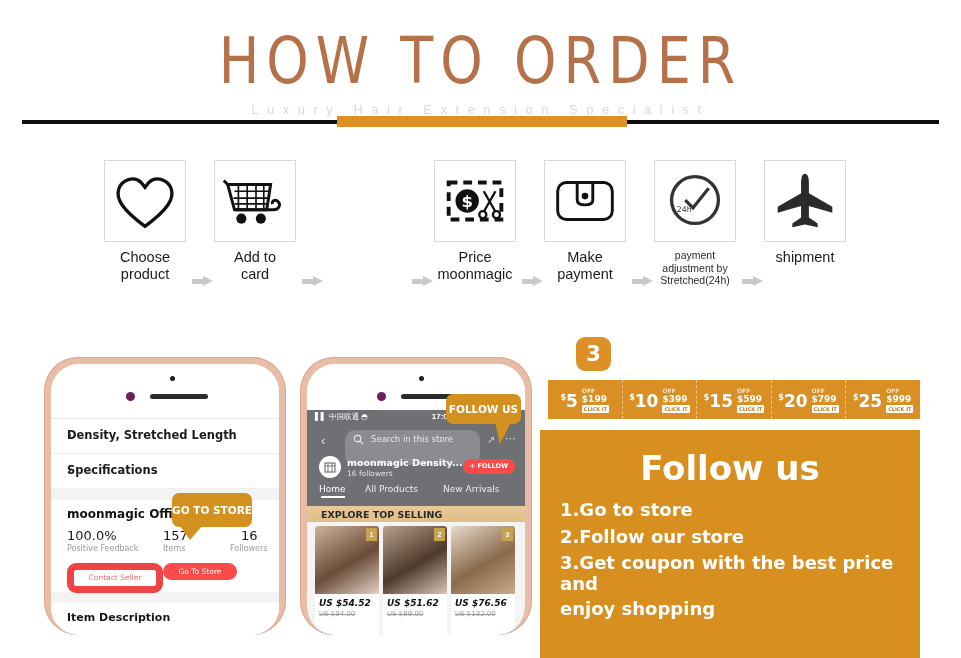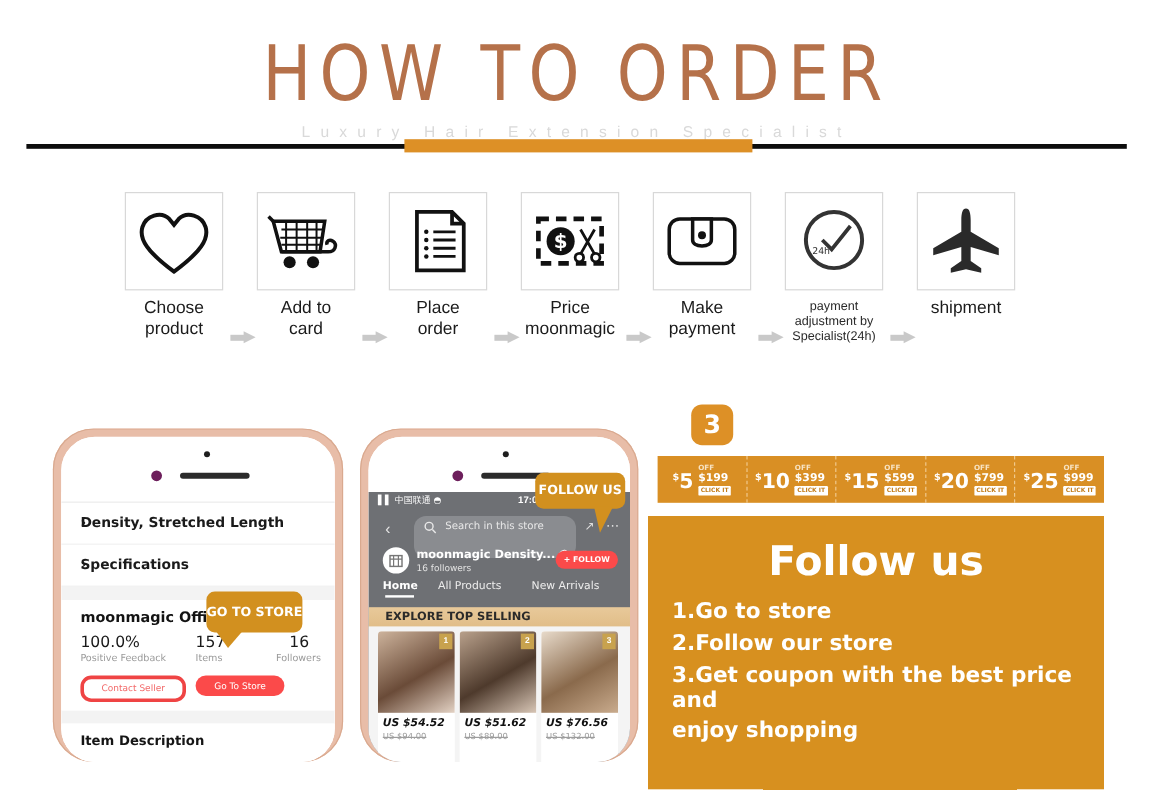--- a/index.html
+++ b/index.html
@@ -76,21 +76,21 @@
   }
   .chev{position:absolute;right:14px;top:10px;font-size:12px;color:#b9b9b9;}
   .p1gap{height:11px;background:#f3f3f3;}
   .storename{
     position:absolute;left:16px;top:7px;font-size:12px;font-weight:bold;color:#131313;
     font-family:"DejaVu Sans",sans-serif;white-space:nowrap;
   }
   .statnum{position:absolute;font-size:13px;color:#1a1a1a;font-family:"DejaVu Sans",sans-serif;}
   .statlbl{position:absolute;font-size:8px;color:#9a9a9a;font-family:"DejaVu Sans",sans-serif;}
   .btn-outline{
-    position:absolute;left:16px;top:63px;width:82px;height:16px;border:3px solid #ef4444;
+    position:absolute;left:16px;top:63px;width:82px;height:16px;border:7px solid #ef4444;
     border-radius:9px;color:#f26a6a;font-size:7.5px;text-align:center;line-height:16px;
     font-family:"DejaVu Sans",sans-serif;
   }
   .btn-red{
     position:absolute;left:112px;top:63px;width:74px;height:17px;background:#fb4a4a;
     border-radius:9px;color:#fff;font-size:7.5px;text-align:center;line-height:17px;
     font-family:"DejaVu Sans",sans-serif;
   }
   .itemdesc{
     position:absolute;left:16px;font-size:11px;font-weight:bold;color:#151515;
@@ -113,21 +113,21 @@
   }
   .p2store{position:absolute;left:40px;top:47px;font-size:9.5px;font-weight:bold;color:#fff;font-family:"DejaVu Sans",sans-serif;}
   .p2foll{position:absolute;left:40px;top:59px;font-size:7.5px;color:#e2e2e2;font-family:"DejaVu Sans",sans-serif;}
   .btn-follow{
     position:absolute;left:156px;top:49px;width:52px;height:15px;border-radius:8px;background:#fb4a4a;
     color:#fff;font-size:6.5px;font-weight:bold;text-align:center;line-height:15px;
     font-family:"DejaVu Sans",sans-serif;
   }
   .p2tabs{position:absolute;left:0;top:74px;width:100%;height:18px;}
   .p2tab{position:absolute;top:0;font-size:9px;color:#ededed;font-family:"DejaVu Sans",sans-serif;}
-  .p2tab.active{font-weight:bold;color:#fff;text-align:center;}
+  .p2tab.active{font-weight:normal;color:#fff;text-align:center;}
   .p2tab.active:after{content:"";position:absolute;left:2px;bottom:-4px;width:24px;height:2px;background:#fff;}
   .explore{
     position:absolute;left:0;top:96px;width:100%;height:18px;
     background:linear-gradient(180deg,#e8c99a,#e0bc86);
   }
   .explore span{position:absolute;left:14px;top:3px;font-size:9.5px;font-weight:bold;color:#2a2a2a;font-family:"DejaVu Sans",sans-serif;}
   .pgrid{position:absolute;left:0;top:112px;width:100%;height:120px;background:#f4f4f4;}
   .pcard{position:absolute;top:4px;width:64px;height:112px;background:#fff;border-radius:3px;overflow:hidden;}
   .pimg{position:relative;width:100%;height:68px;overflow:hidden;}
   .rank{
@@ -221,37 +221,20 @@
           <circle cx="47" cy="59" r="5.2" fill="#111"></circle>
         </svg>
       </div>
       <div class="step-label">
         <div>Add to</div>
         <div>card</div>
       </div>
     </div>
     <div class="arrow" style="left:302px;"></div>
 
-    <div class="step" style="left:319px;">
-      <div class="step-box">
-        <svg class="ic" viewBox="0 0 82 82">
-          <path d="M23 16 H53 L63 26 V66 H23 Z" fill="#fff" stroke="#111" stroke-width="3.2"></path>
-          <path d="M53 16 V26 H63" fill="none" stroke="#111" stroke-width="3.2"></path>
-          <circle cx="31" cy="33" r="1.9" fill="#111"></circle>
-          <circle cx="31" cy="40" r="1.9" fill="#111"></circle>
-          <circle cx="31" cy="47" r="1.9" fill="#111"></circle>
-          <circle cx="31" cy="54" r="1.9" fill="#111"></circle>
-          <path d="M37 33 H56 M37 40 H56 M37 47 H56 M37 54 H56" stroke="#111" stroke-width="2.4"></path>
-        </svg>
-      </div>
-      <div class="step-label">
-        <div>Place</div>
-        <div>order</div>
-      </div>
-    </div>
     <div class="arrow" style="left:412px;"></div>
 
     <div class="step" style="left:429px;">
       <div class="step-box">
         <svg class="ic" viewBox="0 0 82 82">
           <rect x="14" y="22" width="54" height="38" fill="none" stroke="#111" stroke-width="4" stroke-dasharray="9 6"></rect>
           <circle cx="33" cy="41" r="12" fill="#111"></circle>
           <text x="33" y="47" font-size="17" font-family="DejaVu Sans" font-weight="bold" fill="#fff" text-anchor="middle">$</text>
           <path d="M50 31 L62 52 M62 31 L50 52" stroke="#111" stroke-width="2.4" fill="none"></path>
           <circle cx="49" cy="55" r="3.6" fill="none" stroke="#111" stroke-width="2.4"></circle>
@@ -284,21 +267,21 @@
       <div class="step-box">
         <svg class="ic" viewBox="0 0 82 82">
           <circle cx="41" cy="40" r="24" fill="none" stroke="#333" stroke-width="3.4"></circle>
           <path d="M31 40 L39 48 L55 28" fill="none" stroke="#333" stroke-width="3.2"></path>
           <text x="30" y="52" font-size="8" font-family="DejaVu Sans" fill="#333" text-anchor="middle">24h</text>
         </svg>
       </div>
       <div class="step-label small">
         <div>payment</div>
         <div>adjustment by</div>
-        <div>Specialist(24h)</div>
+        <div>Stretched(24h)</div>
       </div>
     </div>
     <div class="arrow" style="left:742px;"></div>
 
     <div class="step" style="left:759px;">
       <div class="step-box">
         <svg class="ic" viewBox="0 0 82 82">
           <path d="M41 13 C44 13 45 17 45 23 L45 33 L69 47 L69 53 L45 46 L45 58 L54 64 L54 68 L41 65 L28 68 L28 64 L37 58 L37 46 L13 53 L13 47 L37 33 L37 23 C37 17 38 13 41 13 Z" fill="#2a2a2a"></path>
         </svg>
       </div>

